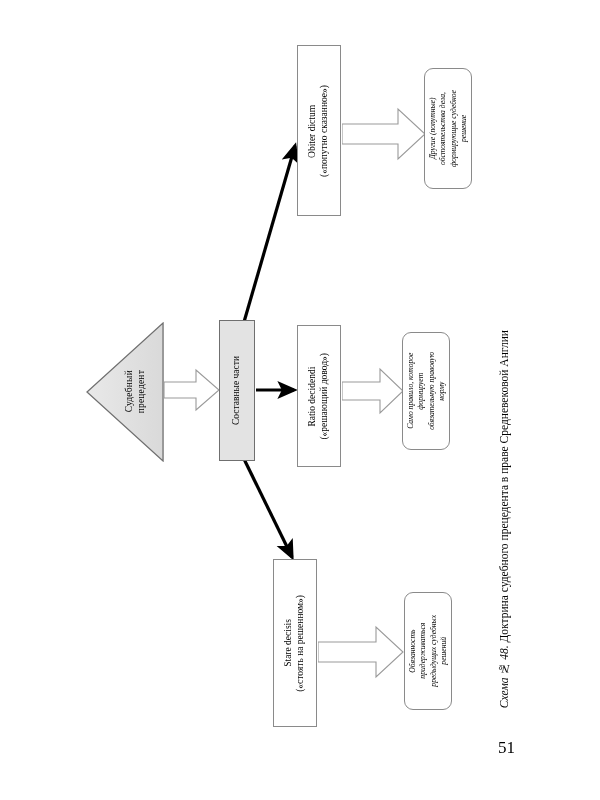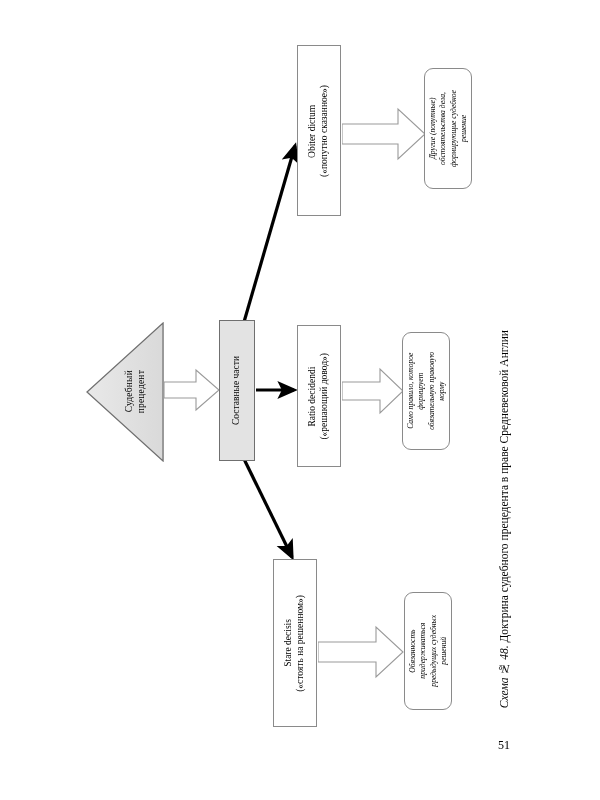--- a/index.html
+++ b/index.html
@@ -141,21 +141,21 @@
     font-size: 11.5px;
     font-style: italic;
   }
   .caption .vtext { font-style: italic; white-space: nowrap; }
   .caption .cap-rest { font-style: normal; }
 
   .folio {
     position: absolute;
     left: 498px;
     top: 738px;
-    font-size: 12px;
+    font-size: 17px;
   }
 </style>
 </head>
 <body>
 
 <div class="page">
 
   <svg id="black-arrows" viewBox="0 0 600 800" width="600" height="800">
     <defs>
       <marker id="bhead" markerWidth="7" markerHeight="7" refX="5.2" refY="3.2" orient="auto" markerUnits="strokeWidth">

